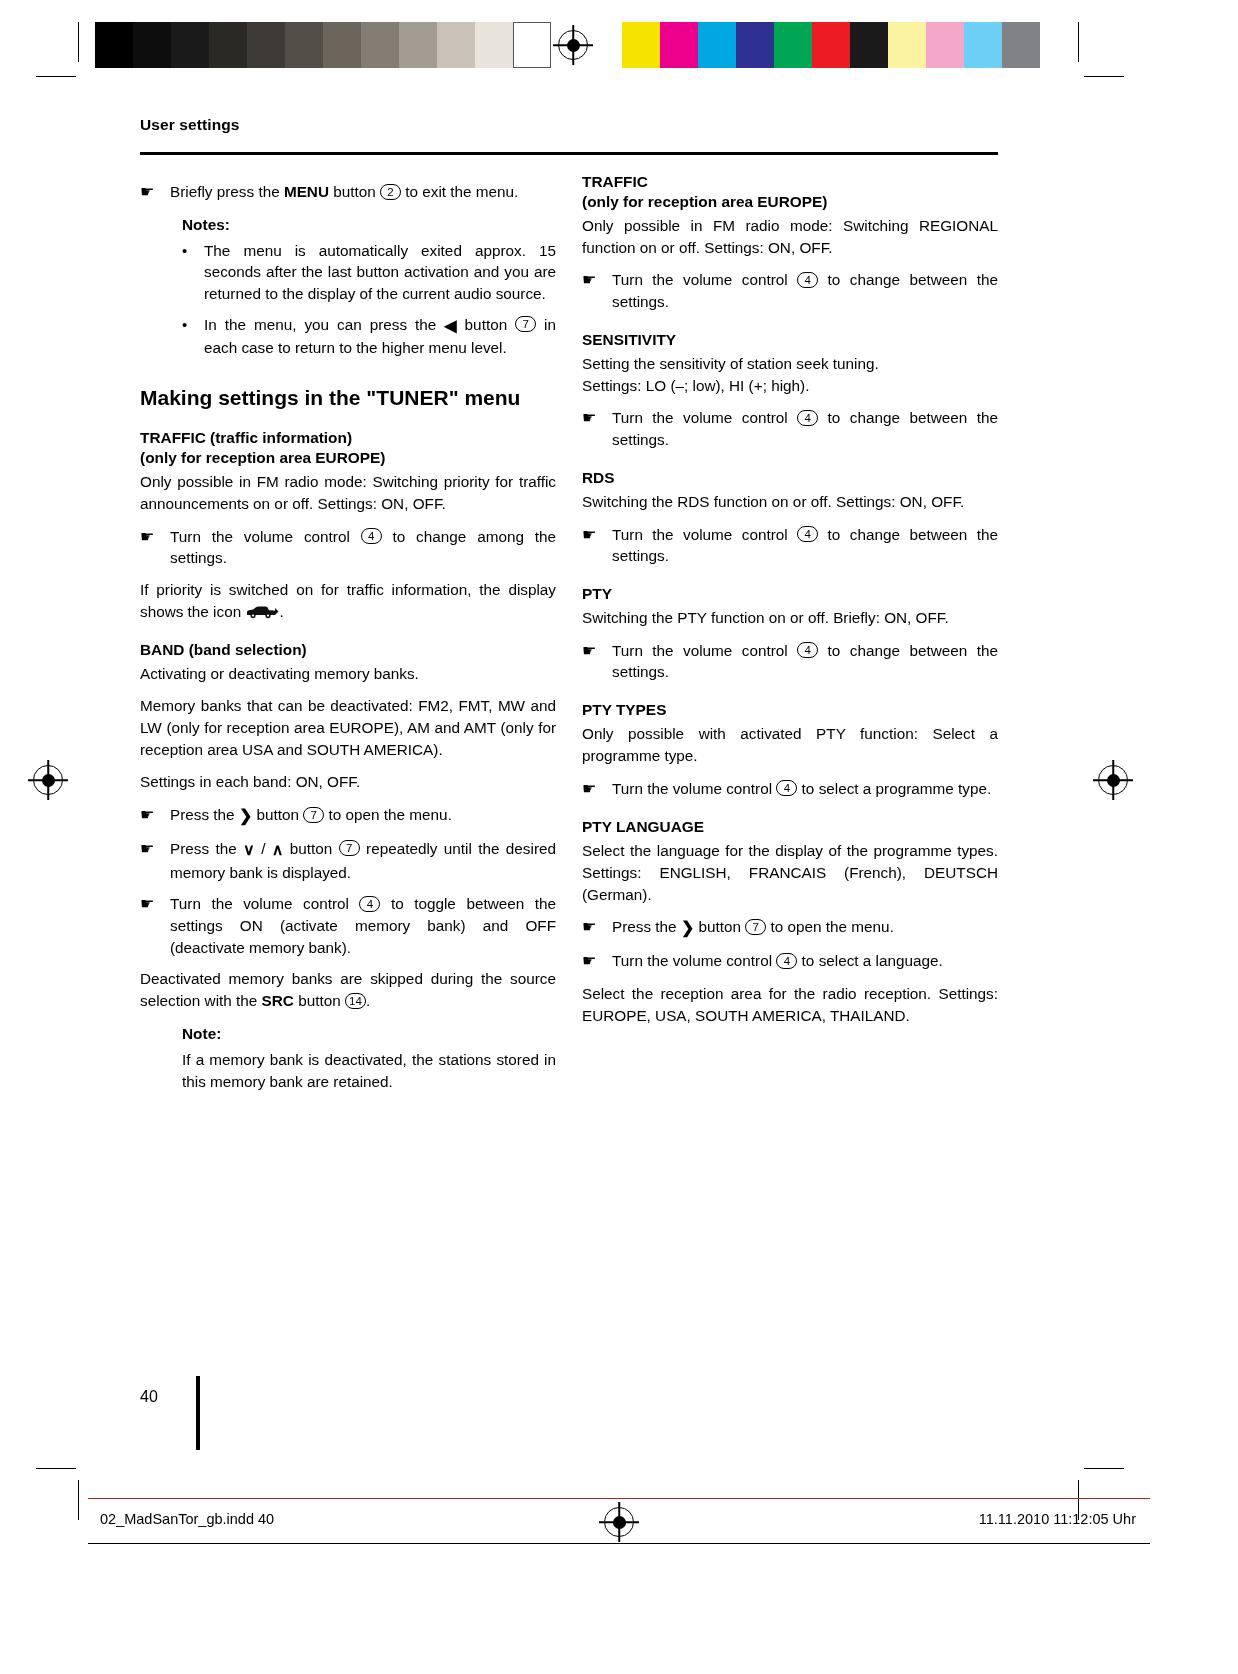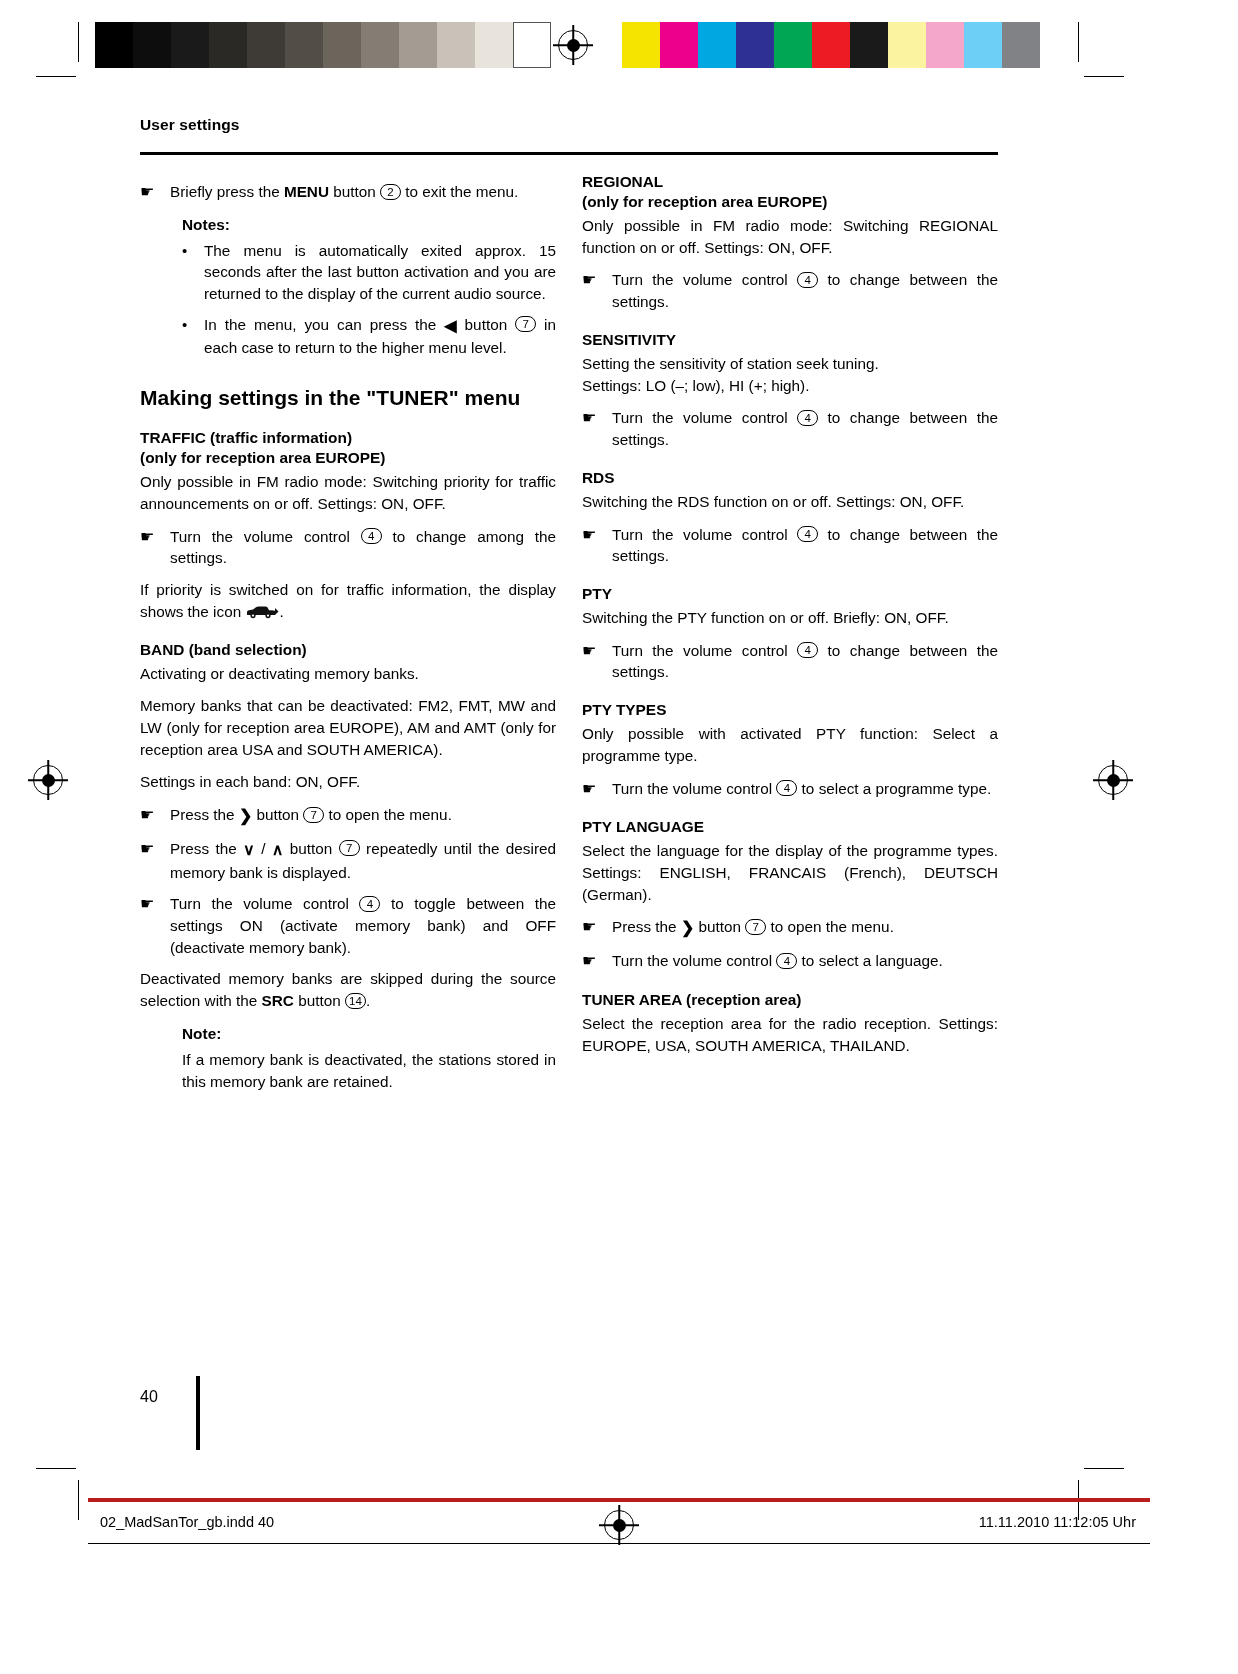--- a/index.html
+++ b/index.html
@@ -211,21 +211,21 @@
     background: #000;
   }
 
   
   .footer {
     position: absolute;
     left: 88px;
     top: 1498px;
     width: 1062px;
     height: 46px;
-    border-top: 4px solid #b91c1c;
+    border-top: 1px solid #b91c1c;
     border-bottom: 1px solid #000;
     box-sizing: border-box;
   }
   .footer .fleft {
     position: absolute;
     left: 12px;
     top: 12px;
     font-size: 14.5px;
   }
   .footer .fright {
@@ -382,21 +382,21 @@
 
     <div class="indent-block">
       <div class="notes-title">Note:</div>
       <p class="just">If a memory bank is deactivated, the stations stored in this memory bank are retained.</p>
     </div>
   </div>
 
   <div class="col right">
 
     <h3 class="sub" style="margin-top:0;">
-      <span>REGIONAL</span><br>
+      <span>TRAFFIC</span><br>
       <span>(only for reception area EUROPE)</span>
     </h3>
     <p class="just">Only possible in FM radio mode: Switching REGIONAL function on or off. Settings: ON, OFF.</p>
     <div class="hand-row">
       <div class="hand">☛</div>
       <div class="htxt">
         <span>Turn the volume control </span><span class="cnum">4</span><span> to change between the settings.</span>
       </div>
     </div>
 
@@ -447,21 +447,20 @@
         <span>Press the </span><span class="arw">❯</span><span> button </span><span class="cnum">7</span><span> to open the menu.</span>
       </div>
     </div>
     <div class="hand-row">
       <div class="hand">☛</div>
       <div class="htxt">
         <span>Turn the volume control </span><span class="cnum">4</span><span> to select a language.</span>
       </div>
     </div>
 
-    <h3 class="sub">TUNER AREA (reception area)</h3>
     <p class="just">Select the reception area for the radio reception. Settings: EUROPE, USA, SOUTH AMERICA, THAILAND.</p>
   </div>
 
   <div class="folio">40</div>
   <div class="folio-rule"></div>
 
   <div class="footer">
     <div class="fleft">02_MadSanTor_gb.indd   40</div>
     <div class="freg reg">
         <span class="innerdot"></span>

